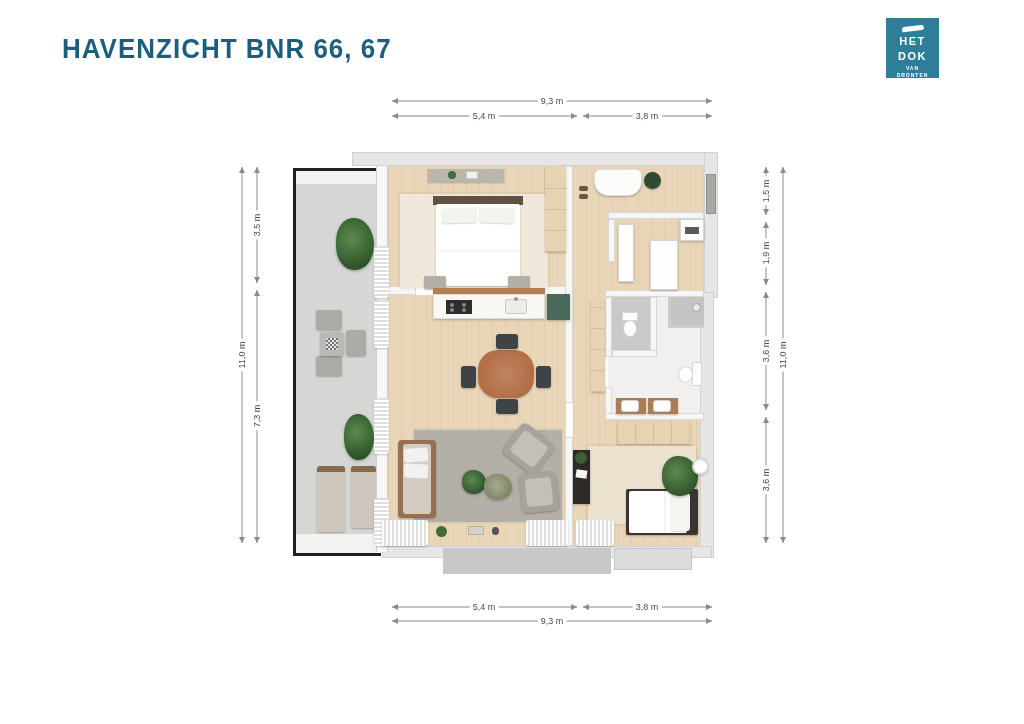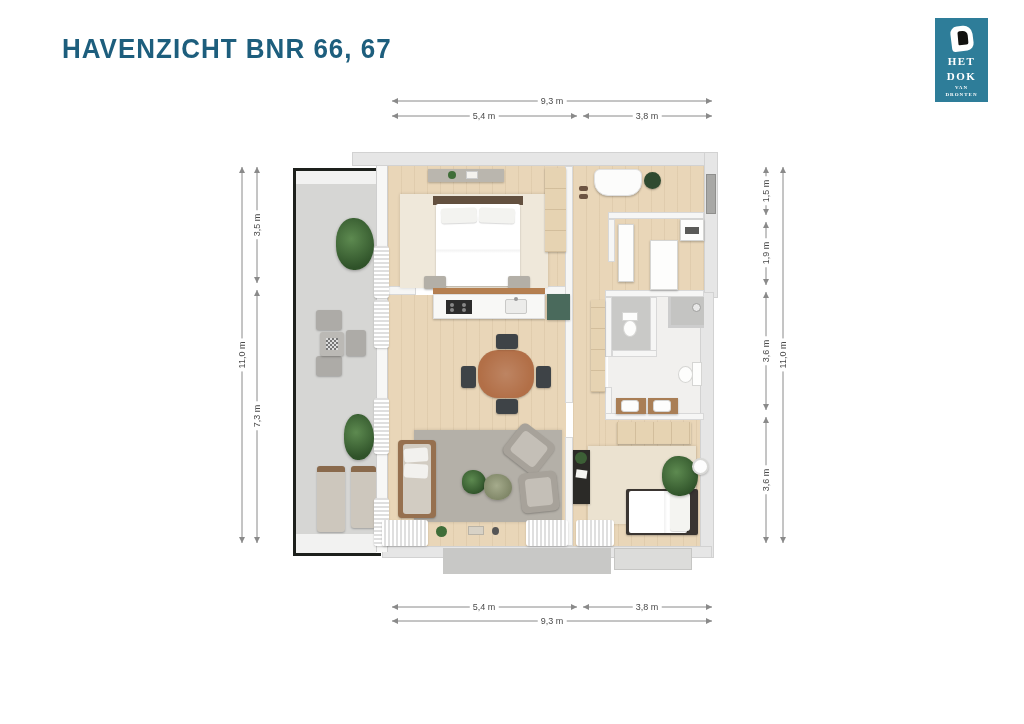--- a/index.html
+++ b/index.html
@@ -7,22 +7,22 @@
     --balcony-concrete:#d6d6d4; --rug-gray:#b4b0a8; --sofa-brown:#96704f; --table-brown:#b26f47;
     --cabinet-green:#4a6a5c; --plant-green:#3f6d38; --dim-line:#8a8a8a; --dim-text:#4a4a4a;
   }
   html,body{margin:0;padding:0;background:#fff;}
   #canvas{position:relative;width:1024px;height:724px;background:#fff;overflow:hidden;
           font-family:"Liberation Sans",sans-serif;}
   .abs{position:absolute;box-sizing:border-box;}
   
   #title{left:62px;top:34px;font-size:26px;font-weight:800;color:var(--title-text);
          letter-spacing:1px;transform:scaleY(1.05);white-space:nowrap;}
-  #logo{left:935px;top:18px;width:53px;height:84px;background:var(--logo-bg);
-        display:flex;flex-direction:column;align-items:center;color:#fff;font-family:Liberation Serif, serif;}
+  #logo{left:886px;top:18px;width:53px;height:60px;background:var(--logo-bg);
+        display:flex;flex-direction:column;align-items:center;color:#fff;}
   .d-outer{margin-top:8px;width:22px;height:25px;background:#fff;border-radius:7px 9px 7px 3px;
            transform:rotate(-7deg);position:relative;}
   .d-inner{position:absolute;left:7px;top:5px;right:5px;bottom:6px;background:#12110f;
            border-radius:2px 5px 2px 1px;transform:rotate(2deg);}
   .logo-big{font-size:11px;line-height:10px;font-weight:800;letter-spacing:1.5px;margin-top:5px;}
   .logo-small{font-size:5px;line-height:6px;letter-spacing:1px;margin-top:4px;font-weight:700;}
   
   .dim{position:absolute;font-size:9px;color:var(--dim-text);background:#fff;padding:0 3px;
        white-space:nowrap;transform:translate(-50%,-50%);}
   .dim.v{transform:translate(-50%,-50%) rotate(-90deg);}

